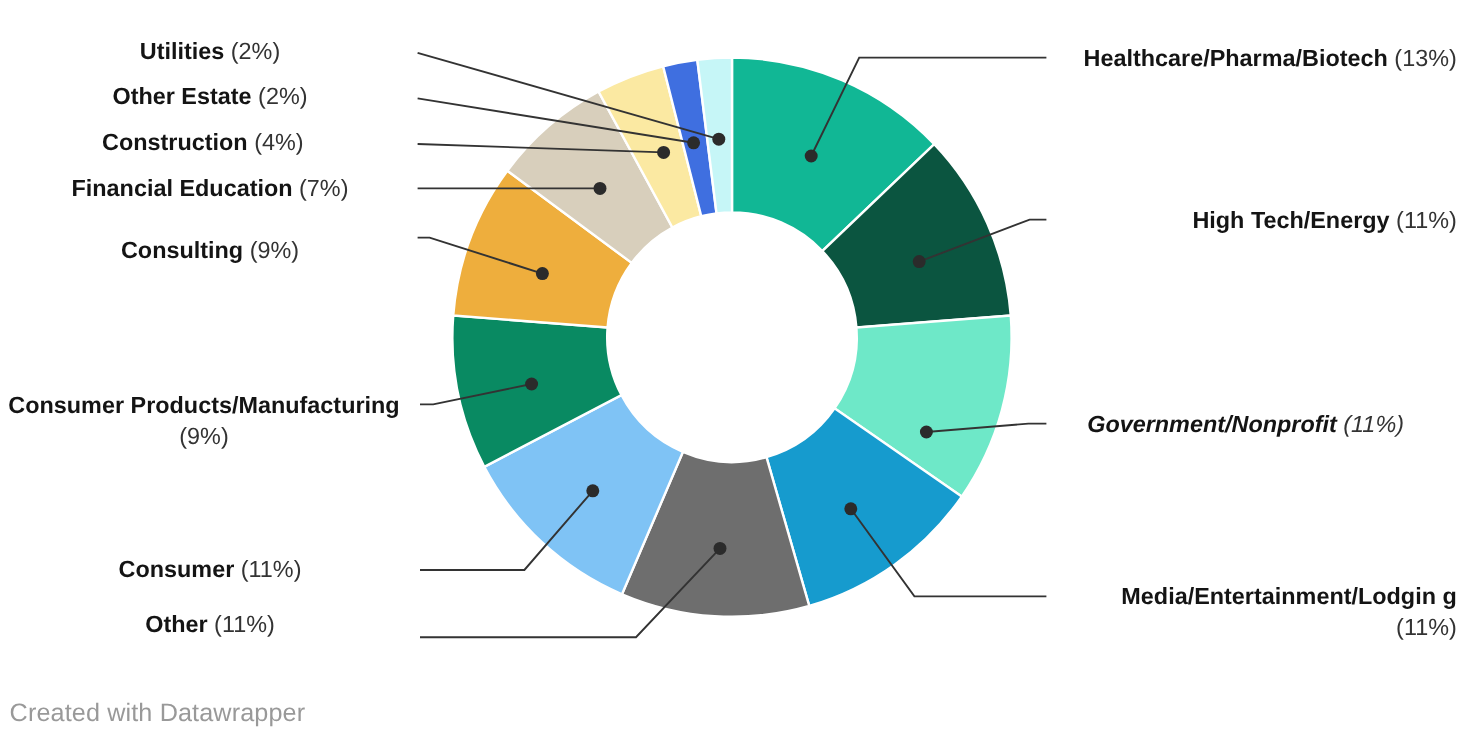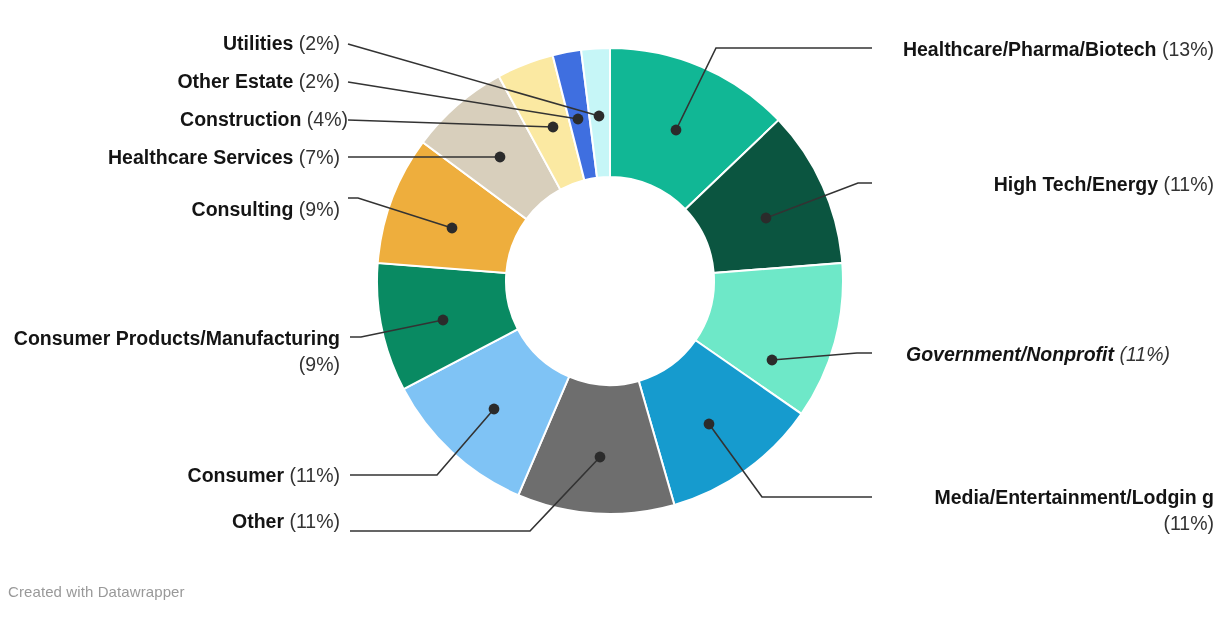--- a/index.html
+++ b/index.html
@@ -36,26 +36,26 @@
   }
   .label .nm {
     font-weight: bold;
     color: #141414;
   }
   .label .pc {
     font-weight: normal;
     color: #333333;
   }
   .label.right { text-align: right; }
-  .label.left  { text-align: right; }
+  .label.left  { text-align: center; }
   .footer {
     position: absolute;
     left: 8px;
     top: 583px;
-    font-size: 15px;
+    font-size: 21px;
     color: #999999;
     font-weight: normal;
     letter-spacing: 0.1px;
   }
 </style>
 </head>
 <body>
 
 <div id="chart-root">
   <svg class="donut-svg" viewBox="0 0 1220 622" xmlns="http://www.w3.org/2000/svg">
@@ -102,19 +102,19 @@
   </svg>
   <div id="labels-layer">
       <div class="label right" style="left: 884px; top: 36px; width: 330px;"><span class="nm">Healthcare/Pharma/Biotech</span> <span class="pc">(13%)</span></div>
       <div class="label right" style="left: 884px; top: 171px; width: 330px;"><span class="nm">High Tech/Energy</span><span class="pc"> (11%)</span></div>
       <div class="label right" style="left: 840px; top: 341px; width: 330px; font-style: italic;"><span class="nm">Government/Nonprofit</span><span class="pc"> (11%)</span></div>
       <div class="label right" style="left: 884px; top: 484px; width: 330px;"><span class="nm">Media/Entertainment/Lodgin</span> <span><span class="nm">g </span><span class="pc">(11%)</span></span></div>
       <div class="label left" style="left: 10px; top: 508px; width: 330px;"><span class="nm">Other</span><span class="pc"> (11%)</span></div>
       <div class="label left" style="left: 10px; top: 462px; width: 330px;"><span class="nm">Consumer</span><span class="pc"> (11%)</span></div>
       <div class="label left" style="left: 0px; top: 325px; width: 340px;"><span class="nm">Consumer</span> <span><span class="nm">Products/Manufacturing </span><span class="pc">(9%)</span></span></div>
       <div class="label left" style="left: 10px; top: 196px; width: 330px;"><span class="nm">Consulting</span><span class="pc"> (9%)</span></div>
-      <div class="label left" style="left: 10px; top: 144px; width: 330px;"><span class="nm">Healthcare Services</span><span class="pc"> (7%)</span></div>
-      <div class="label left" style="left: 18px; top: 106px; width: 330px;"><span class="nm">Construction</span><span class="pc"> (4%)</span></div>
+      <div class="label left" style="left: 10px; top: 144px; width: 330px;"><span class="nm">Financial Education</span><span class="pc"> (7%)</span></div>
+      <div class="label left" style="left: 4px; top: 106px; width: 330px;"><span class="nm">Construction</span><span class="pc"> (4%)</span></div>
       <div class="label left" style="left: 10px; top: 68px; width: 330px;"><span class="nm">Other Estate</span><span class="pc"> (2%)</span></div>
       <div class="label left" style="left: 10px; top: 30px; width: 330px;"><span class="nm">Utilities</span><span class="pc"> (2%)</span></div>
     </div>
   <div class="footer">Created with Datawrapper</div>
 </div>
 
 </body></html>

